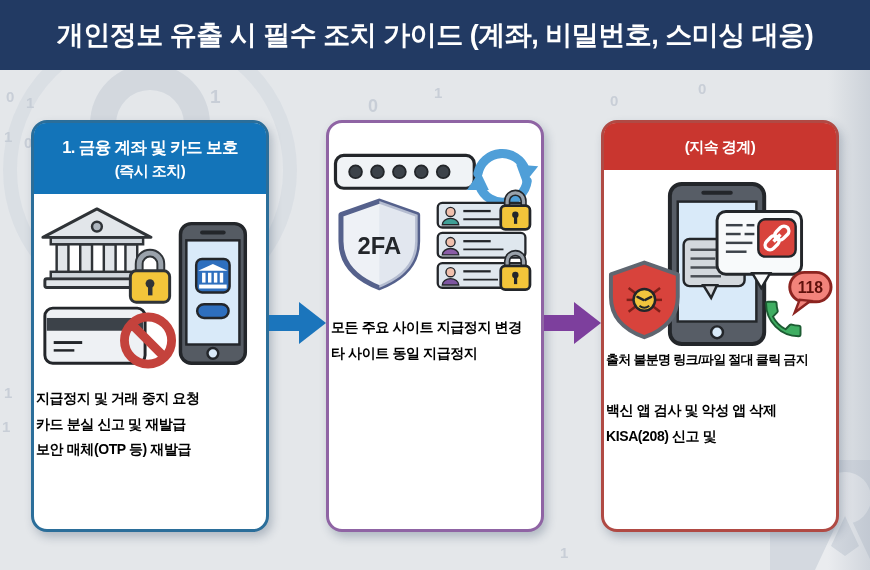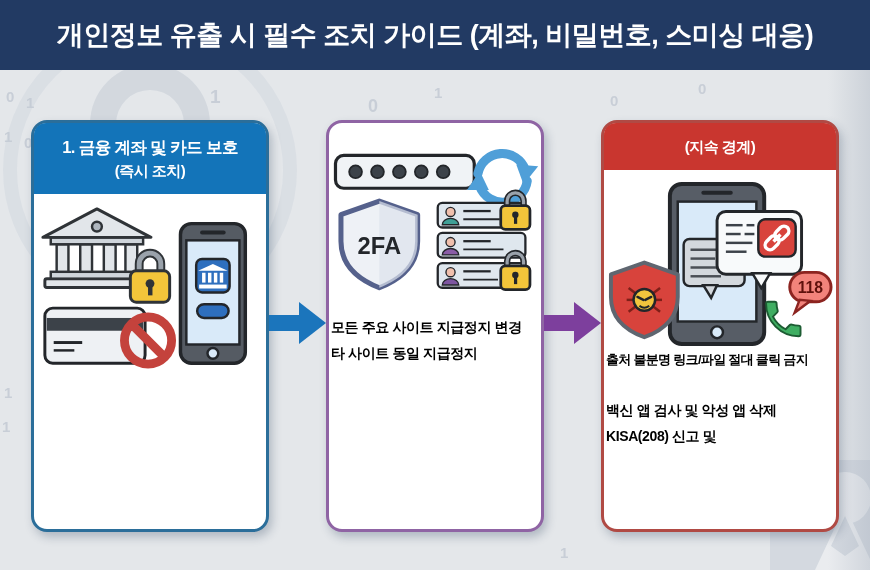--- a/index.html
+++ b/index.html
@@ -153,20 +153,25 @@
           <rect x="10" y="118" width="98" height="13" fill="#3c4249"></rect>
           <line x1="17" y1="143" x2="46" y2="143" stroke="#23262a" stroke-width="3"></line>
           <line x1="17" y1="151" x2="38" y2="151" stroke="#23262a" stroke-width="2.5"></line>
         </g>
         <g>
           <circle cx="113" cy="141" r="24" fill="none" stroke="#c4423c" stroke-width="9"></circle>
           <line x1="97" y1="125" x2="129" y2="157" stroke="#c4423c" stroke-width="9" stroke-linecap="round"></line>
         </g>
       </svg>
     </div>
+    <div class="card-text">
+      <div class="line">지급정지 및 거래 중지 요청</div>
+      <div class="line">카드 분실 신고 및 재발급</div>
+      <div class="line">보안 매체(OTP 등) 재발급</div>
+    </div>
   </section>
 
   <div class="flow-arrow">
     <svg width="57" height="46" viewBox="0 0 57 46">
       <rect x="0" y="15" width="30" height="16" fill="var(--arrow1)"></rect>
       <polygon points="30,2 57,23 30,44" fill="var(--arrow1)"></polygon>
     </svg>
   </div>
 
   <section class="card card-2">

